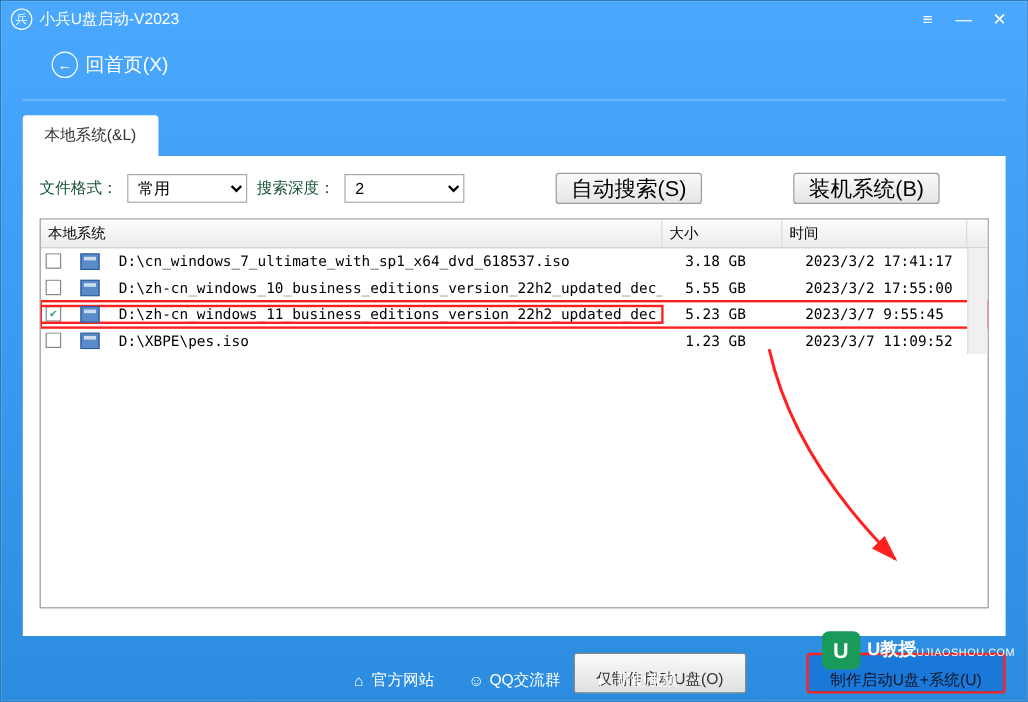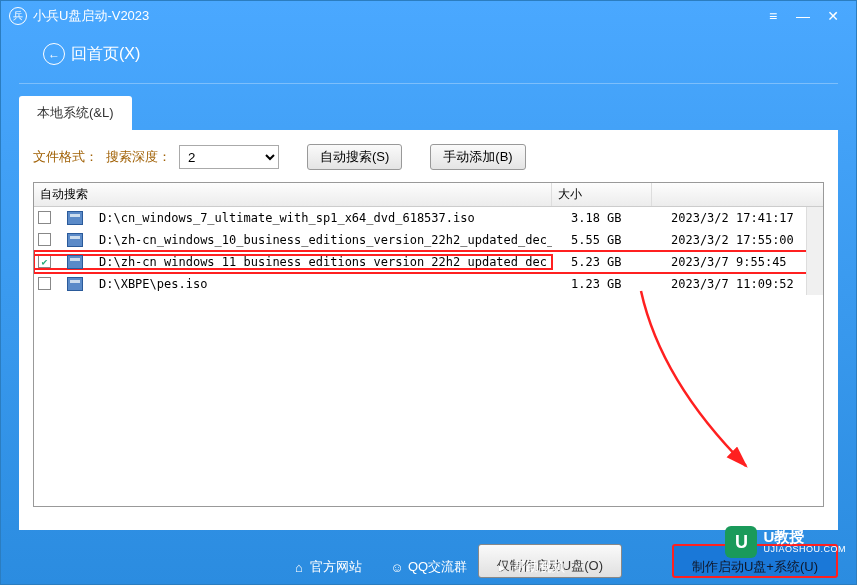--- a/index.html
+++ b/index.html
@@ -17,23 +17,23 @@
 
 .content { margin: 0 18px; }
 
 .tabs { display: flex; margin-top: 12px; }
 .tab { padding: 8px 18px; color: #fff; font-size: 13px; cursor: pointer; }
 .tab.active { background: #fff; color: #333; border-radius: 3px 3px 0 0; }
 
 .panel { background: #fff; padding: 14px 14px 0; height: 400px; }
 
 .filters { display: flex; align-items: center; gap: 8px; margin-bottom: 12px; font-size: 13px; }
-.filters label { color: #a16207; }
+.filters label { color: #14532d; }
 .filters select { height: 24px; border: 1px solid #aaa; padding: 0 4px; background: #fff; }
-.btn-win { height: 26px; padding: 0 12px; background: linear-gradient(to bottom, #fafafa, #e4e4e4); border: 1px solid #999; border-radius: 3px; font-size: 13px; cursor: pointer; font-family: inherit; }
+.btn-win { height: 26px; padding: 0 12px; background: linear-gradient(to bottom, #fafafa, #e4e4e4); border: 1px solid #999; border-radius: 3px; font-size: 18px; cursor: pointer; font-family: inherit; margin-left: 48px; }
 
 .table-wrap { border: 1px solid #999; height: 325px; overflow: hidden; background: #fff; }
 .table-head { display: flex; background: linear-gradient(to bottom, #fdfdfd, #ececec); border-bottom: 1px solid #ccc; height: 24px; align-items: center; font-size: 12px; }
 .th { padding: 0 6px; border-right: 1px solid #ddd; height: 100%; display: flex; align-items: center; }
 .th-file { width: 518px; }
 .th-size { width: 100px; }
 .th-time { flex: 1; }
 .th-scroll { width: 17px; border-right: none; }
 
 .table-body { position: relative; }
@@ -54,21 +54,21 @@
 .footer-btn { height: 34px; padding: 12px 18px; font-size: 13px; border: 1px solid #888; border-radius: 3px; background: linear-gradient(to bottom, #fafafa, #e0e0e0); color: #333; cursor: pointer; font-family: inherit; }
 .footer-btn.primary { background: #1a78d8; border: 2px solid #ff2020; color: #0f172a; margin-left: 36px; }
 
 .footer-links { position: absolute; bottom: 8px; left: 0; right: 0; display: flex; justify-content: center; gap: 28px; color: #fff; font-size: 13px; }
 .footer-links a { color: #fff; text-decoration: none; display: flex; align-items: center; gap: 4px; }
 .footer-links .ic { width: 14px; height: 14px; display: inline-flex; align-items: center; justify-content: center; }
 .arrow-svg { position: absolute; left: 630px; top: 280px; width: 140px; height: 200px; }
 
 .watermark { position: absolute; right: 10px; bottom: 26px; display: flex; align-items: center; gap: 6px; color: #fff; font-size: 13px; }
 .watermark .badge { width: 32px; height: 32px; background: #1a9a5a; border-radius: 6px; display: flex; align-items: center; justify-content: center; color: #fff; font-size: 18px; font-weight: bold; }
-.watermark .txt { display: flex; flex-direction: column; line-height: 1.1; }
+.watermark .txt { display: flex; flex-direction: row; line-height: 1.1; align-items: flex-end; }
 .watermark .txt .top { font-weight: bold; font-size: 15px; }
 .watermark .txt .bot { font-size: 9px; letter-spacing: 0.5px; }
 </style>
 </head>
 <body>
 
 <div class="window">
 
   <div class="titlebar">
     <span class="icon">兵</span>
@@ -87,34 +87,38 @@
   <div class="content">
 
     <div class="tabs">
       <div class="tab active">本地系统(&amp;L)</div>
     </div>
 
     <div class="panel">
 
       <div class="filters">
         <label>文件格式：</label>
+        <select style="width:100px">
+          <option>常用</option>
+        </select>
         <label>搜索深度：</label>
         <select style="width:100px">
           <option>2</option>
         </select>
         <span style="width:12px"></span>
         <button class="btn-win">自动搜索(S)</button>
         <span style="width:12px"></span>
-        <button class="btn-win">手动添加(B)</button>
+        <button class="btn-win">装机系统(B)</button>
       </div>
 
       <div class="table-wrap">
         <div class="table-head">
-          <div class="th th-file">自动搜索</div>
+          <div class="th th-file">本地系统</div>
           <div class="th th-size">大小</div>
+          <div class="th th-time">时间</div>
           <div class="th th-scroll"></div>
         </div>
         <div class="table-body">
           <div class="scroll-track"></div>
 
           <div class="row">
             <div class="cell-file">
               <span class="chk"></span>
               <span class="disk-icon"></span>
               <span>D:\cn_windows_7_ultimate_with_sp1_x64_dvd_618537.iso</span>

